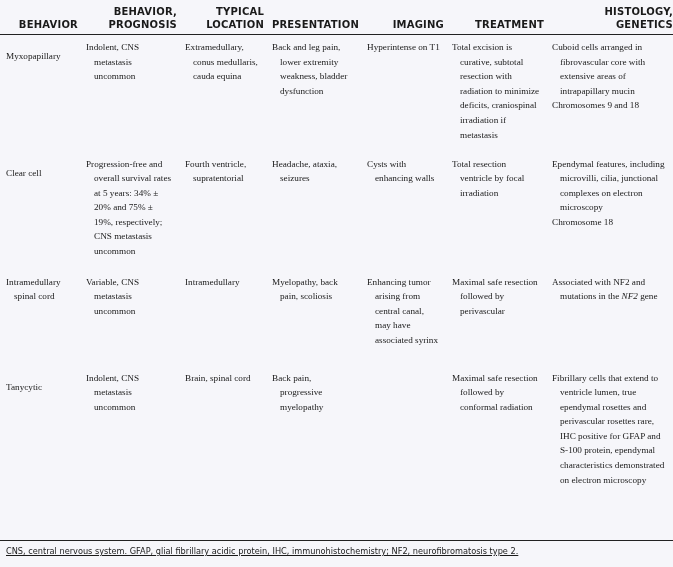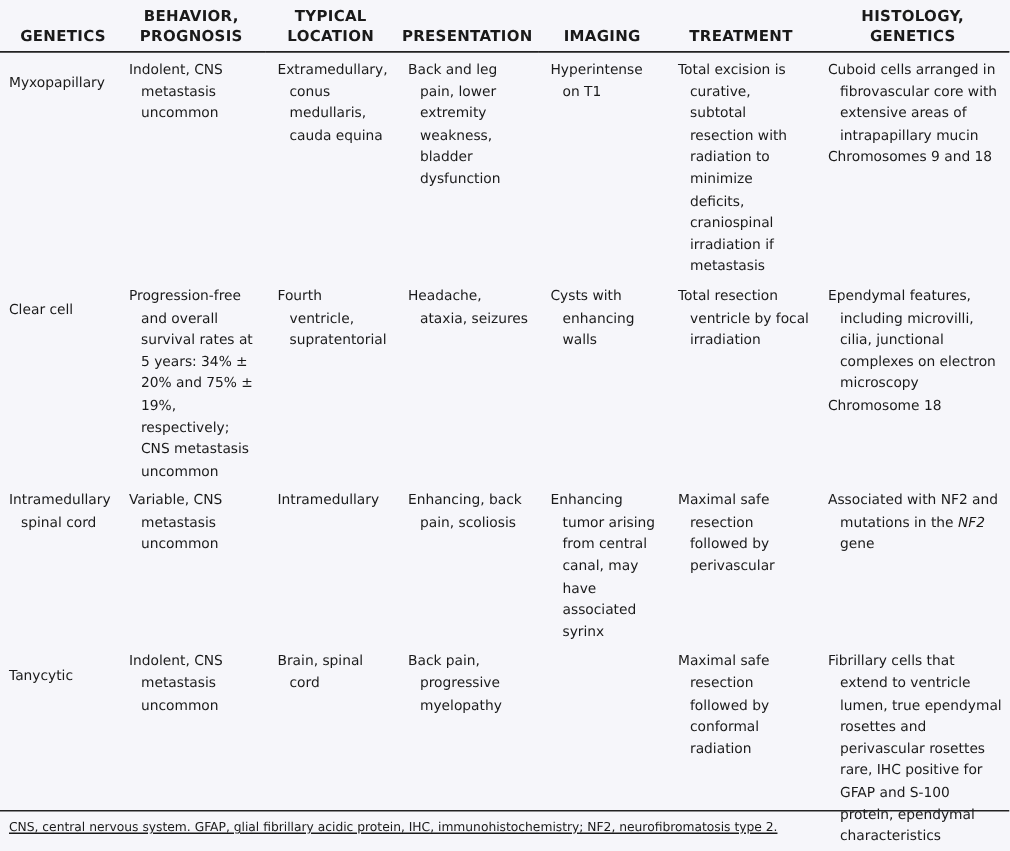--- a/index.html
+++ b/index.html
@@ -11,33 +11,34 @@
       position: relative;
       overflow: hidden;
     }
     .table-wrap { position: absolute; left: 0; top: 0; width: 673px; }
     table { border-collapse: collapse; width: 673px; table-layout: fixed; }
     th {
       font-family: "DejaVu Sans", sans-serif;
       font-weight: bold;
       font-size: 10px;
       letter-spacing: 0.2px;
-      text-align: center;
+      text-align: right;
       vertical-align: bottom;
       line-height: 13px;
       padding: 5px 0 3px 0;
       border-bottom: 1px solid #222;
       color: #1a1a1a;
     }
     td {
       font-size: 9.2px;
       line-height: 14.6px;
       vertical-align: top;
       padding: 0;
       color: #1a1a1a;
+      font-family: Liberation Serif, serif;
     }
     tr.row td { padding-top: 5px; }
     .cell { padding-left: 8px; text-indent: -8px; padding-right: 4px; }
     .cell p { margin: 0; padding-left: 8px; text-indent: -8px; }
     col.c0 { width: 78px; }
     col.c1 { width: 99px; }
     col.c2 { width: 87px; }
     col.c3 { width: 95px; }
     col.c4 { width: 85px; }
     col.c5 { width: 100px; }
@@ -64,21 +65,21 @@
       <col class="c0">
         <col class="c1">
         <col class="c2">
         <col class="c3">
         <col class="c4">
         <col class="c5">
         <col class="c6">
     </colgroup>
     <thead>
       <tr>
-        <th class="first">GENETICS</th>
+        <th class="first">BEHAVIOR</th>
         <th>BEHAVIOR, PROGNOSIS</th>
         <th>TYPICAL LOCATION</th>
         <th>PRESENTATION</th>
         <th>IMAGING</th>
         <th>TREATMENT</th>
         <th>HISTOLOGY, GENETICS</th>
       </tr>
     </thead>
     <tbody>
 
@@ -136,21 +137,21 @@
         <td class="first cell">
             <p>Intramedullary spinal cord</p>
           </td>
         <td class="cell">
             <p>Variable, CNS metastasis uncommon</p>
           </td>
         <td class="cell">
             <p>Intramedullary</p>
           </td>
         <td class="cell">
-            <p>Enhancing, back pain, scoliosis</p>
+            <p>Myelopathy, back pain, scoliosis</p>
           </td>
         <td class="cell">
             <p>Enhancing tumor arising from central canal, may have associated syrinx</p>
           </td>
         <td class="cell">
             <p>Maximal safe resection followed by perivascular</p>
           </td>
         <td class="cell">
           <p><span>Associated with NF2 and mutations in the </span><em>NF2</em><span> gene</span></p>
         </td>

